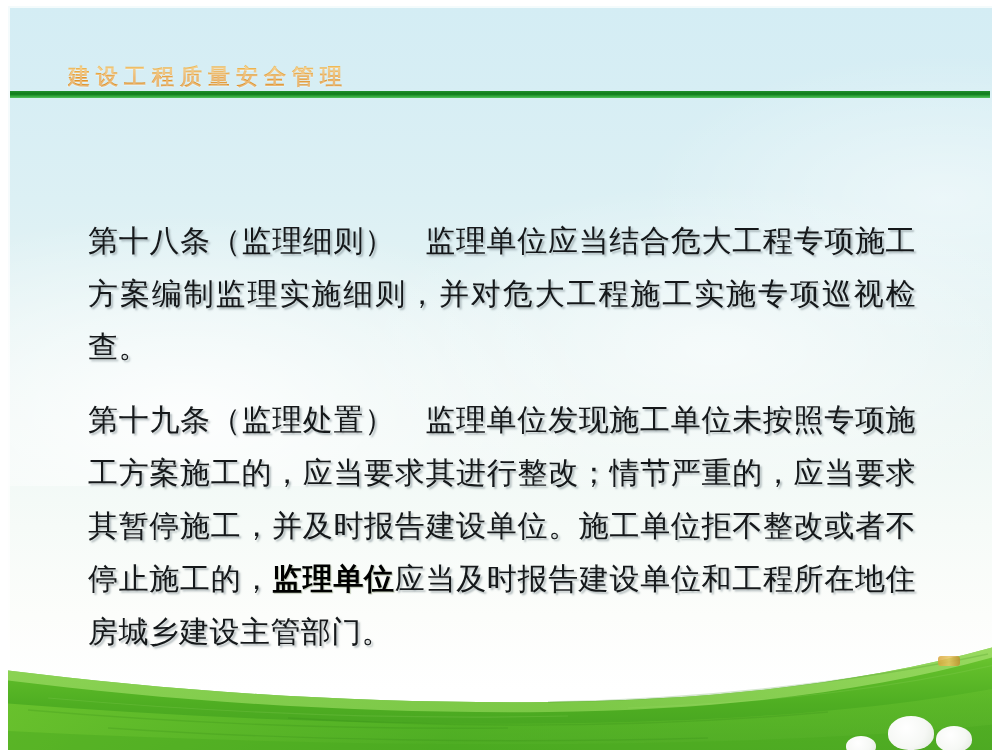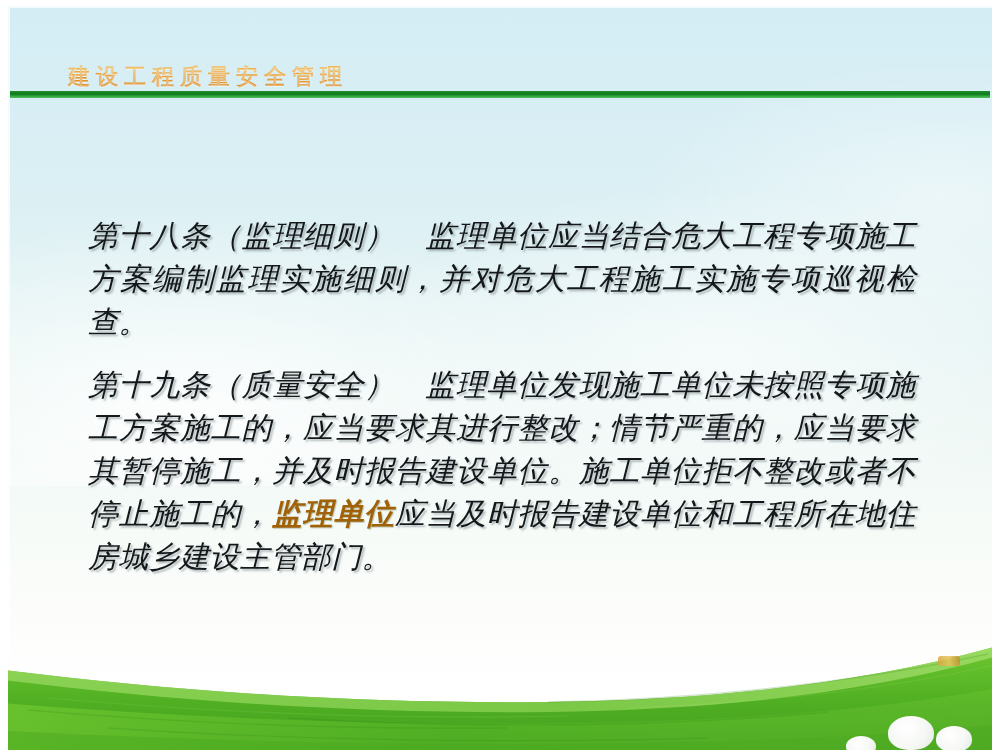--- a/index.html
+++ b/index.html
@@ -112,31 +112,30 @@
     white-space:nowrap;
   }
 
   
   .content{
     position:absolute;left:88px;top:214px;width:828px;
   }
   .para{
     font-family:"Liberation Serif","DejaVu Serif",serif;
     font-size:30px;
-    line-height:43px;
+    line-height:53px;
     color:#15181a;
     letter-spacing:0.4px;
     text-align:justify;
     text-shadow:2px 2px 2px rgba(120,135,140,0.55);
     margin:0 0 14px 0;
-    font-style:italic;
   }
   .para.p2{margin-top:20px;}
   .hl{
-    color:#a16207;
+    color:#000000;
     font-weight:bold;
     text-shadow:1px 1px 1px rgba(110,130,90,0.45);
   }
   .gapsp{letter-spacing:0;}
 
   
   .grass-wrap{
     position:absolute;left:8px;bottom:0;width:984px;height:130px;overflow:hidden;
   }
   .grass{
@@ -163,21 +162,21 @@
   <div class="edge-hl"></div>
 
   <div class="header-title">建设工程质量安全管理</div>
   <div class="header-rule"></div>
 
 
   <div class="content">
 
     <p class="para p1"><span>第十八条（监理细则）</span><span class="gapsp">　</span><span>监理单位应当结合危大工程专项施工方案编制监理实施细则，并对危大工程施工实施专项巡视检查。</span></p>
 
-    <p class="para p2"><span>第十九条（质量安全）</span><span class="gapsp">　</span><span>监理单位发现施工单位未按照专项施工方案施工的，应当要求其进行整改；情节严重的，应当要求其暂停施工，并及时报告建设单位。施工单位拒不整改或者不停止施工的，</span><span class="hl">监理单位</span><span>应当及时报告建设单位和工程所在地住房城乡建设主管部门。</span></p>
+    <p class="para p2"><span>第十九条（监理处置）</span><span class="gapsp">　</span><span>监理单位发现施工单位未按照专项施工方案施工的，应当要求其进行整改；情节严重的，应当要求其暂停施工，并及时报告建设单位。施工单位拒不整改或者不停止施工的，</span><span class="hl">监理单位</span><span>应当及时报告建设单位和工程所在地住房城乡建设主管部门。</span></p>
 
   </div>
 
   <div class="grass-wrap">
     <svg class="grass" viewBox="0 0 1030 150" preserveAspectRatio="none">
       <defs>
         <linearGradient id="gGrass" x1="0" y1="0" x2="0" y2="1">
           <stop offset="0%" stop-color="#7cce3a"></stop>
           <stop offset="22%" stop-color="#63bf2b"></stop>
           <stop offset="55%" stop-color="#4fae22"></stop>

